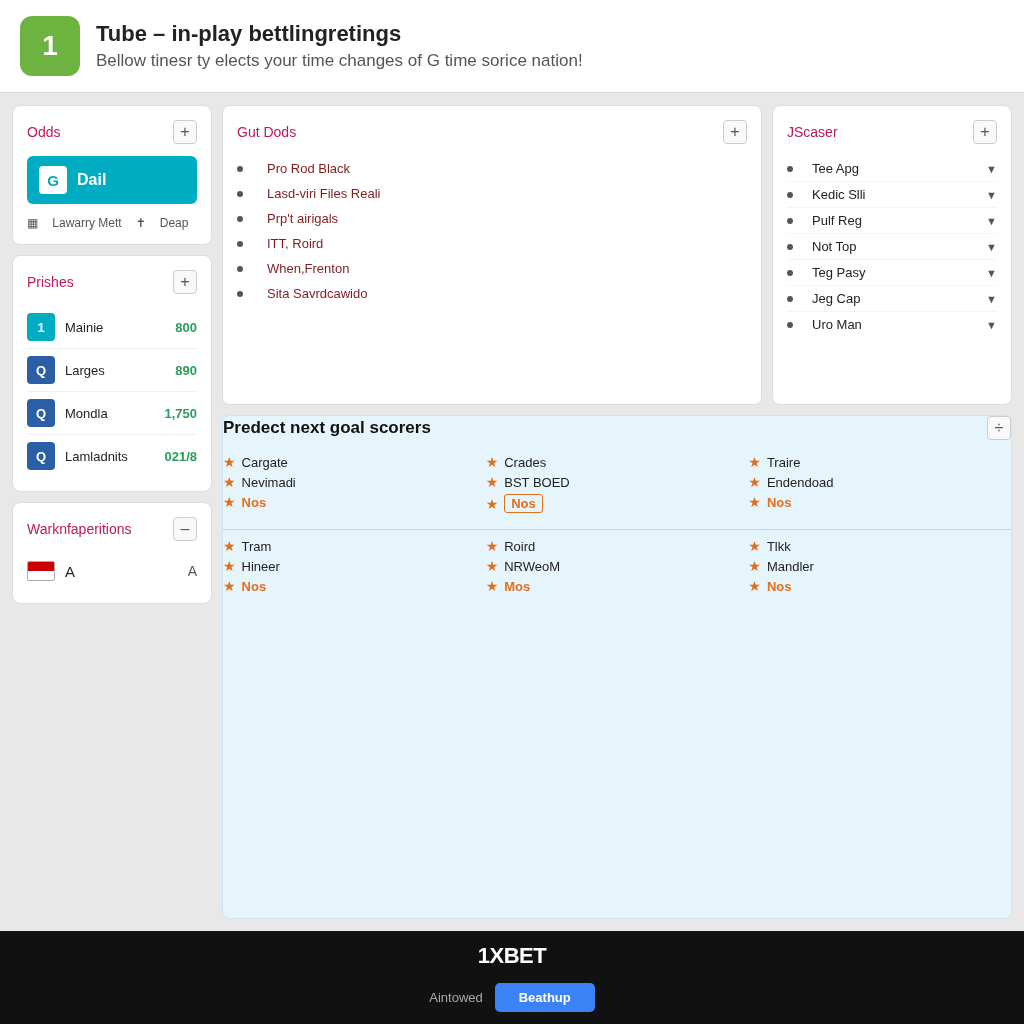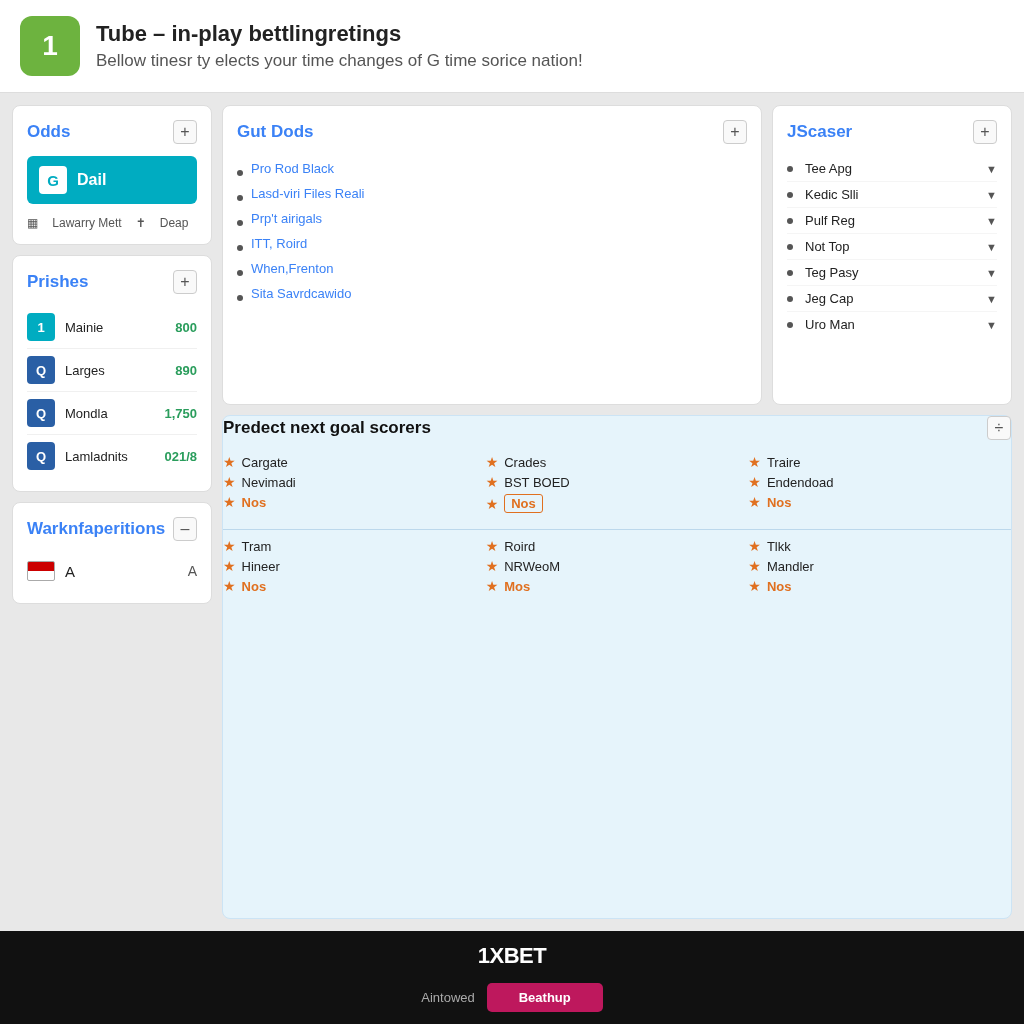--- a/index.html
+++ b/index.html
@@ -85,23 +85,23 @@
       padding: 14px;
       border: 1px solid #ddd;
     }
     .card-header {
       display: flex;
       justify-content: space-between;
       align-items: center;
       margin-bottom: 12px;
     }
     .card-title {
-      font-size: 17px;
-      font-weight: bold;
-      color: #3b82f6;
+      font-size: 14px;
+      font-weight: normal;
+      color: #be185d;
     }
     .card-plus {
       width: 24px;
       height: 24px;
       border: 1px solid #ccc;
       border-radius: 4px;
       display: flex;
       align-items: center;
       justify-content: center;
       font-size: 16px;
@@ -194,44 +194,44 @@
     .wark-a { font-size: 15px; color: #222; }
     .wark-arrow { margin-left: auto; font-size: 14px; color: #555; }
 
     
     .gut-dods-card {
       flex: 1;
     }
     .gut-list { list-style: none; padding: 0; }
     .gut-list li {
       display: flex;
-      align-items: flex-end;
-      gap: 8px;
+      align-items: center;
+      gap: 24px;
       padding: 5px 0;
       font-size: 13px;
-      color: #3b82f6;
+      color: #7f1d1d;
     }
     .gut-bullet {
       width: 6px;
       height: 6px;
       background: #555;
       border-radius: 50%;
       flex-shrink: 0;
     }
 
     
     .jscaser-card {
       width: 240px;
       flex-shrink: 0;
     }
     .jscaser-list { list-style: none; padding: 0; }
     .jscaser-list li {
       display: flex;
       align-items: center;
-      gap: 12px;
+      gap: 19px;
       padding: 5px 0;
       font-size: 13px;
       color: #222;
       border-bottom: 1px solid #f5f5f5;
     }
     .jscaser-list li:last-child { border-bottom: none; }
     .jscaser-bullet {
       width: 6px;
       height: 6px;
       background: #555;
@@ -321,23 +321,23 @@
     .footer-right {
       display: flex;
       align-items: center;
       gap: 12px;
     }
     .footer-aintowed {
       font-size: 13px;
       color: #aaa;
     }
     .footer-beathup {
-      background: #be185d;
+      background: #3b82f6;
       color: #fff;
-      padding: 7px 32px;
+      padding: 7px 24px;
       border-radius: 5px;
       font-size: 13px;
       font-weight: bold;
       cursor: pointer;
     }
   </style>
 </head>
 <body>
 
 <div class="header">

